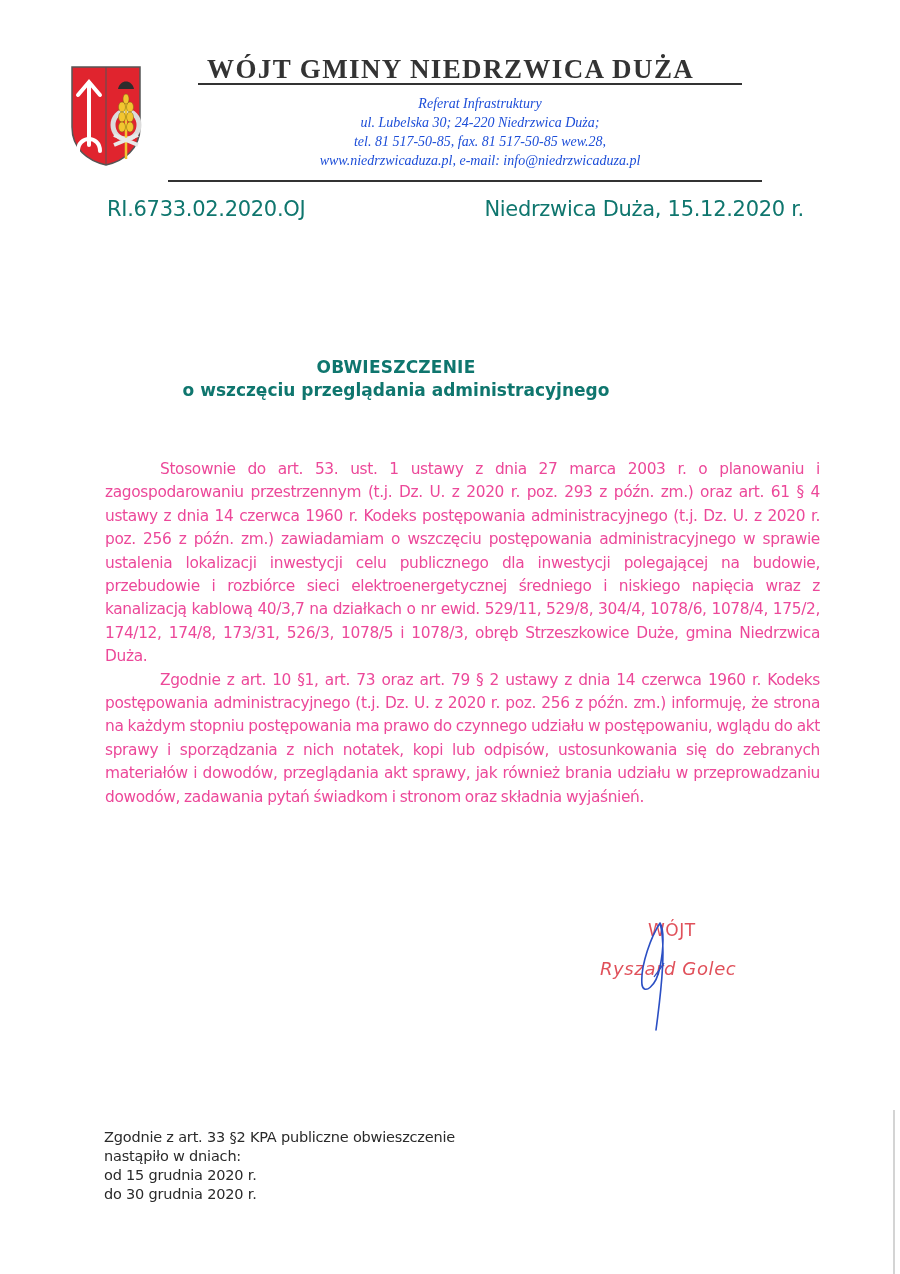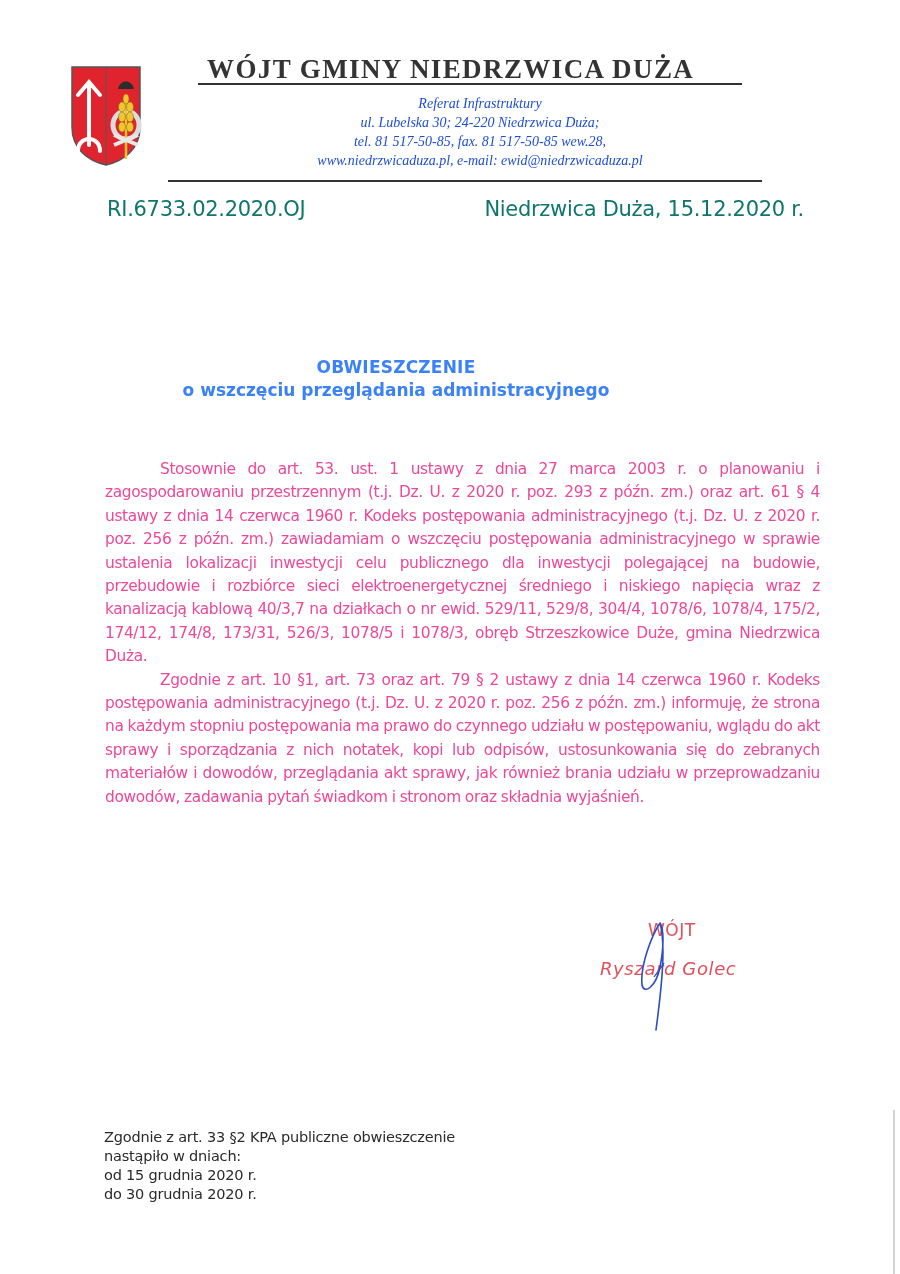--- a/index.html
+++ b/index.html
@@ -23,21 +23,21 @@
   
   .ref, .place-date {
     position: absolute; top: 197px; font-family: "DejaVu Sans", sans-serif; font-size: 21px; color: #0f766e;
     letter-spacing: -0.3px;
   }
   .ref { left: 107px; }
   .place-date { right: 96px; }
 
   
   .title-block { position: absolute; left: 0; width: 792px; top: 356px; text-align: center;
-    font-family: "DejaVu Sans", sans-serif; font-weight: bold; color: #3b82f6; }
+    font-family: "DejaVu Sans", sans-serif; font-weight: bold; color: #0f766e; }
   .title-main { font-size: 17px; line-height: 23px; letter-spacing: 0.2px; }
   .title-sub { font-size: 17px; line-height: 23px; }
 
   
   .body-text {
     position: absolute; left: 105px; top: 458px; width: 715px;
     font-family: "DejaVu Sans", sans-serif; font-size: 15.4px; line-height: 23.4px;
     text-align: justify; color: #ec4899; letter-spacing: -0.35px; word-spacing: -0.5px;
   }
   .body-text p { margin: 0; text-indent: 55px; }
@@ -87,21 +87,21 @@
     </g>
     <path d="M44 70 L68 80 M68 70 L44 80" stroke="#e8e8e8" stroke-width="4"></path>
   </svg>
 
   <div class="org-title">WÓJT GMINY NIEDRZWICA DUŻA</div>
   <div class="rule-top"></div>
   <div class="org-info">
     <div>Referat Infrastruktury</div>
     <div>ul. Lubelska 30; 24-220 Niedrzwica Duża;</div>
     <div>tel. 81 517-50-85, fax. 81 517-50-85 wew.28,</div>
-    <div>www.niedrzwicaduza.pl, e-mail: ewid@niedrzwicaduza.pl</div>
+    <div>www.niedrzwicaduza.pl, e-mail: info@niedrzwicaduza.pl</div>
   </div>
   <div class="rule-bottom"></div>
 
   <div class="ref">RI.6733.02.2020.OJ</div>
   <div class="place-date">Niedrzwica Duża, 15.12.2020 r.</div>
 
   <div class="title-block">
     <div class="title-main">OBWIESZCZENIE</div>
     <div class="title-sub">o wszczęciu przeglądania administracyjnego</div>
   </div>

